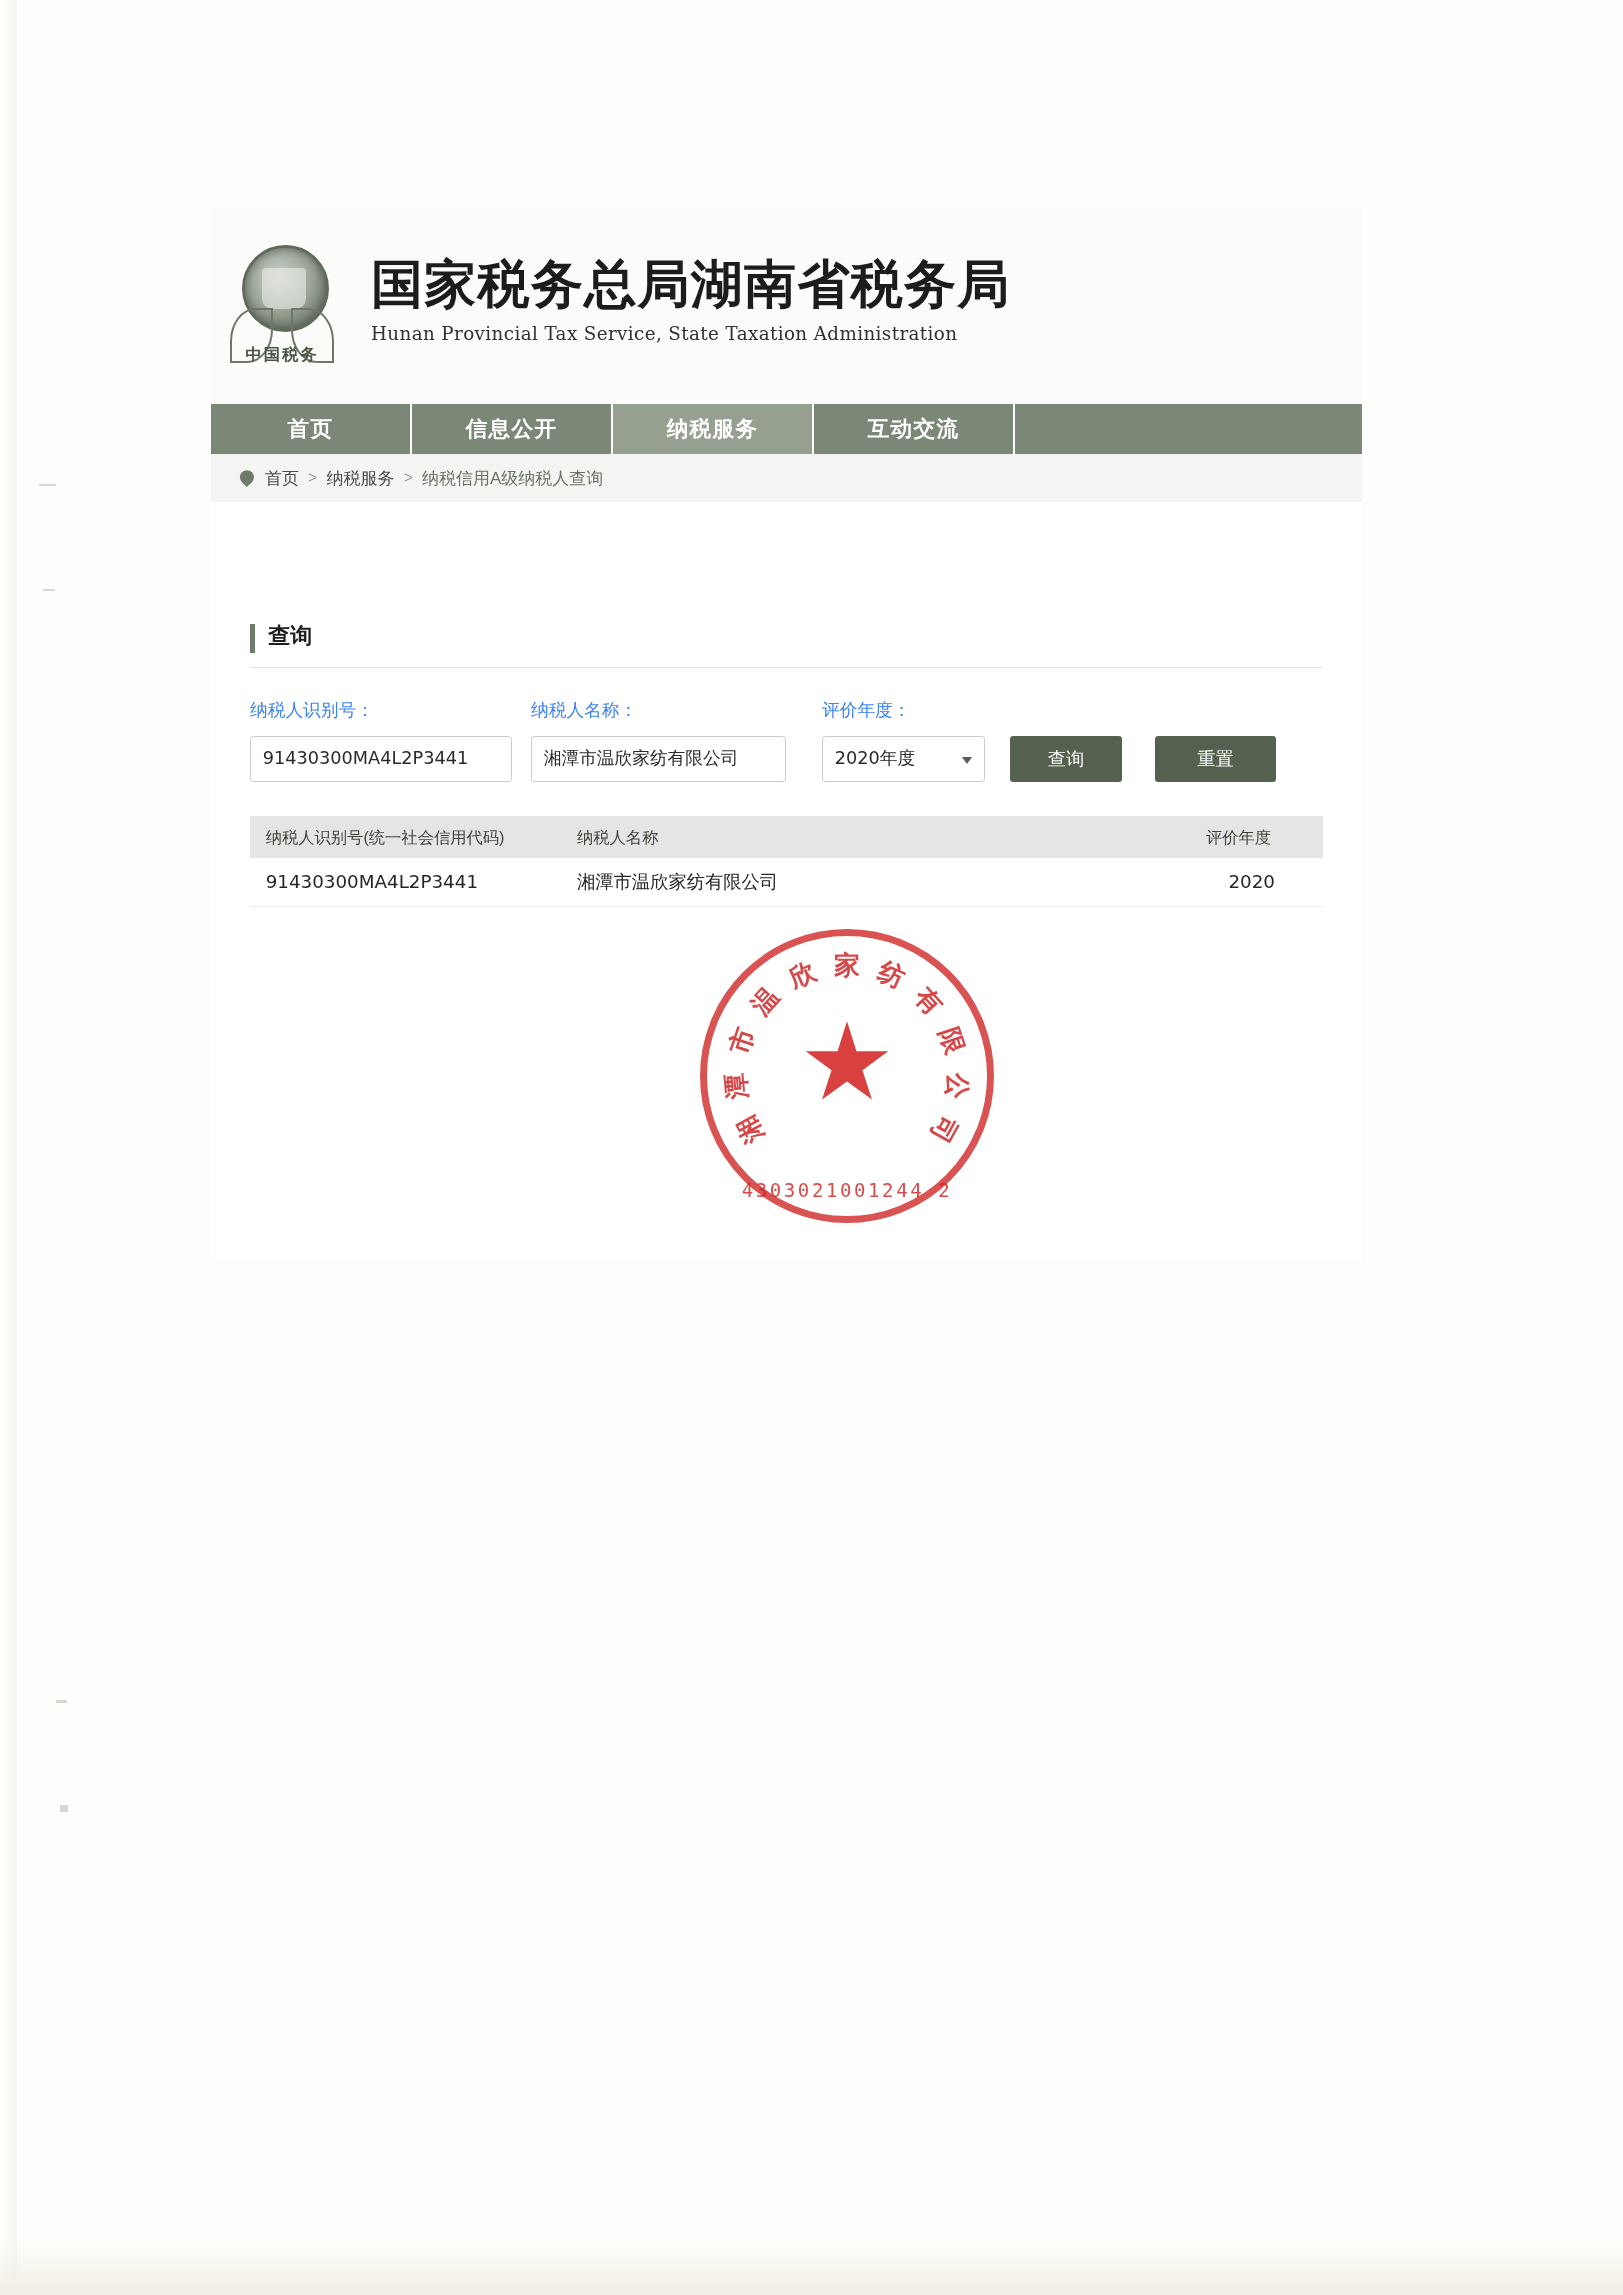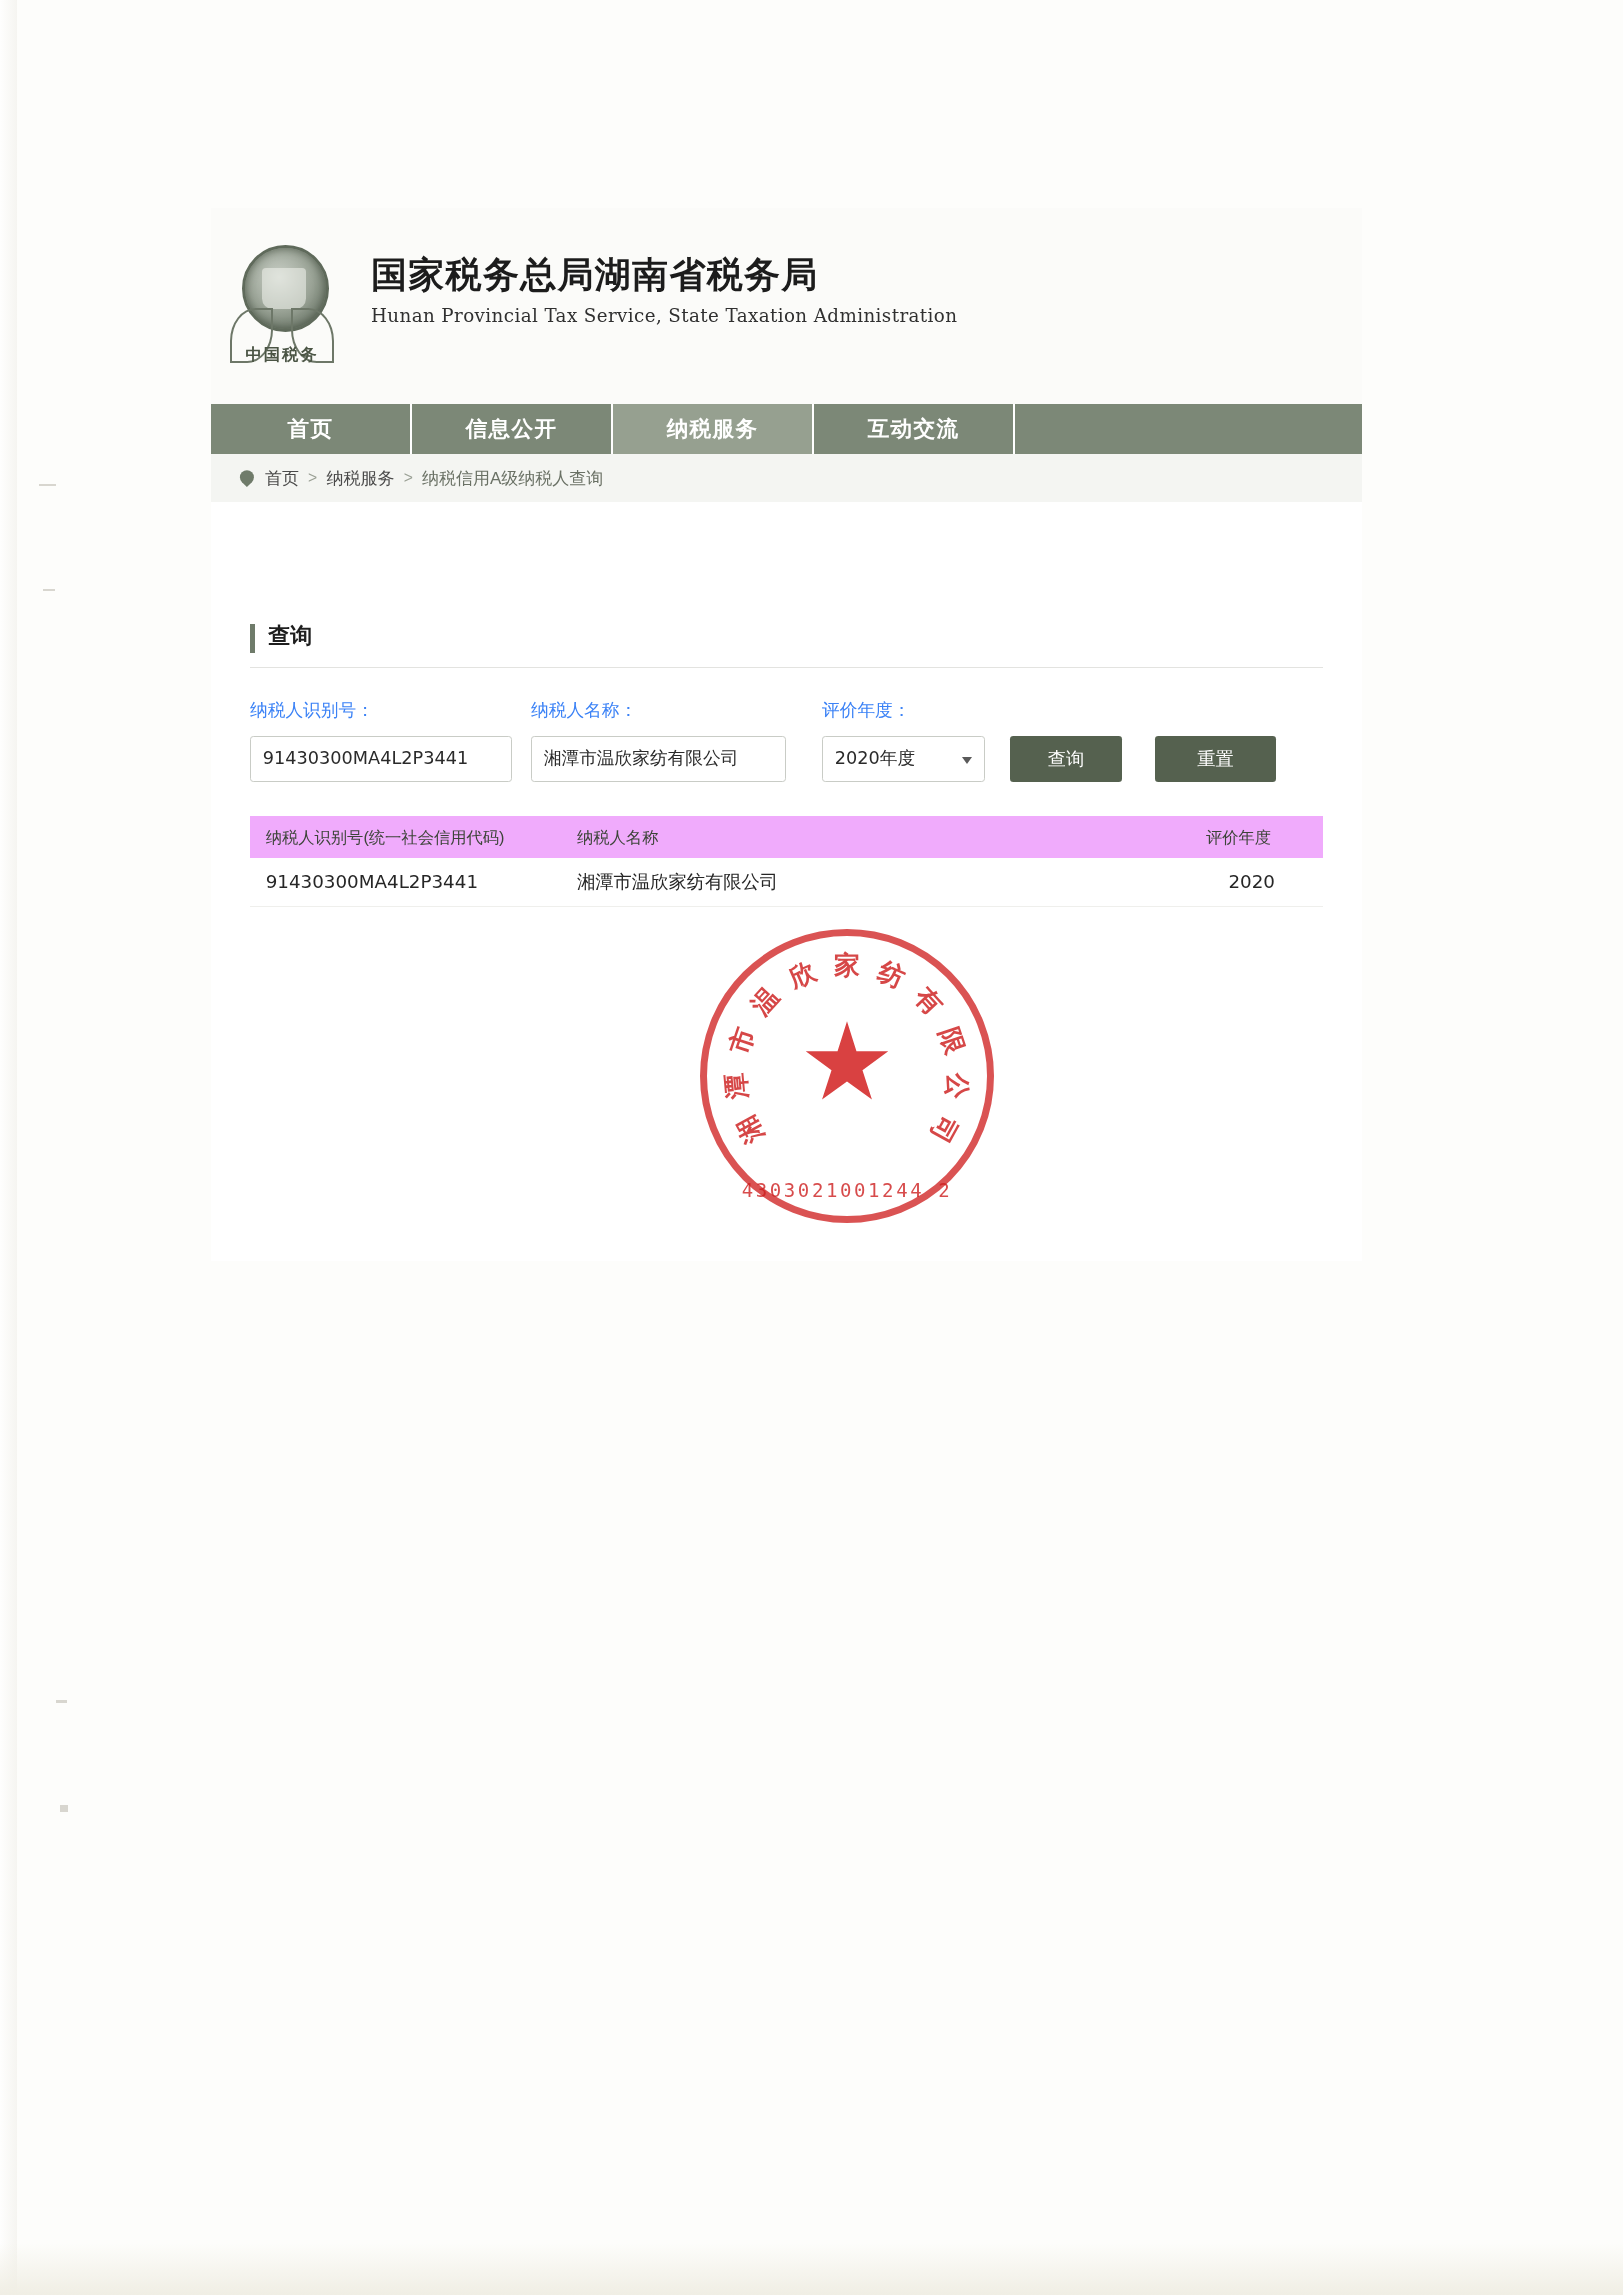--- a/index.html
+++ b/index.html
@@ -105,21 +105,21 @@
     color: #4b5545;
     font-family: "DejaVu Serif", serif;
     font-weight: bold;
   }
   .header-titles {
     position: absolute;
     left: 160px;
     top: 48px;
   }
   .header-cn {
-    font-size: 36px;
+    font-size: 52px;
     font-weight: bold;
     letter-spacing: 1.3px;
     color: #1c1c1c;
     line-height: 1.08;
     font-family: "DejaVu Sans", sans-serif;
   }
   .header-en {
     margin-top: 10.5px;
     font-size: 18.3px;
     letter-spacing: 0.4px;
@@ -300,21 +300,21 @@
 
   
   .table {
     position: absolute;
     left: 39px;
     top: 314px;
     width: 1073px;
   }
   .thead {
     height: 42px;
-    background: #f0abfc;
+    background: #e5e5e5;
     position: relative;
   }
   .th {
     position: absolute;
     top: 0;
     line-height: 42px;
     font-size: 16.3px;
     color: #3c4438;
   }
   .th-1 { left: 15.7px; }

